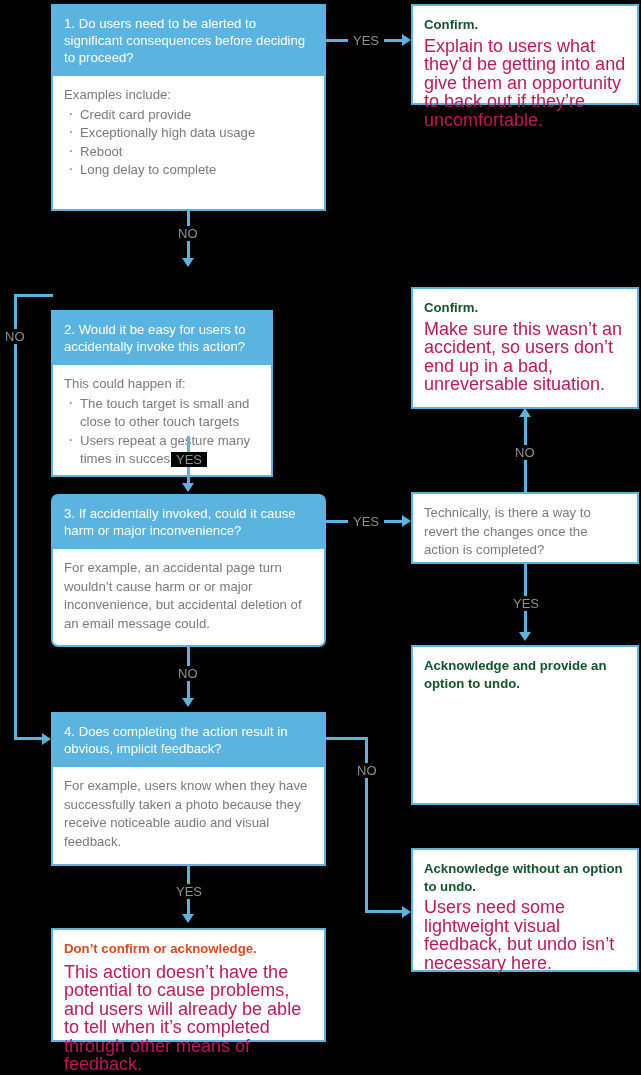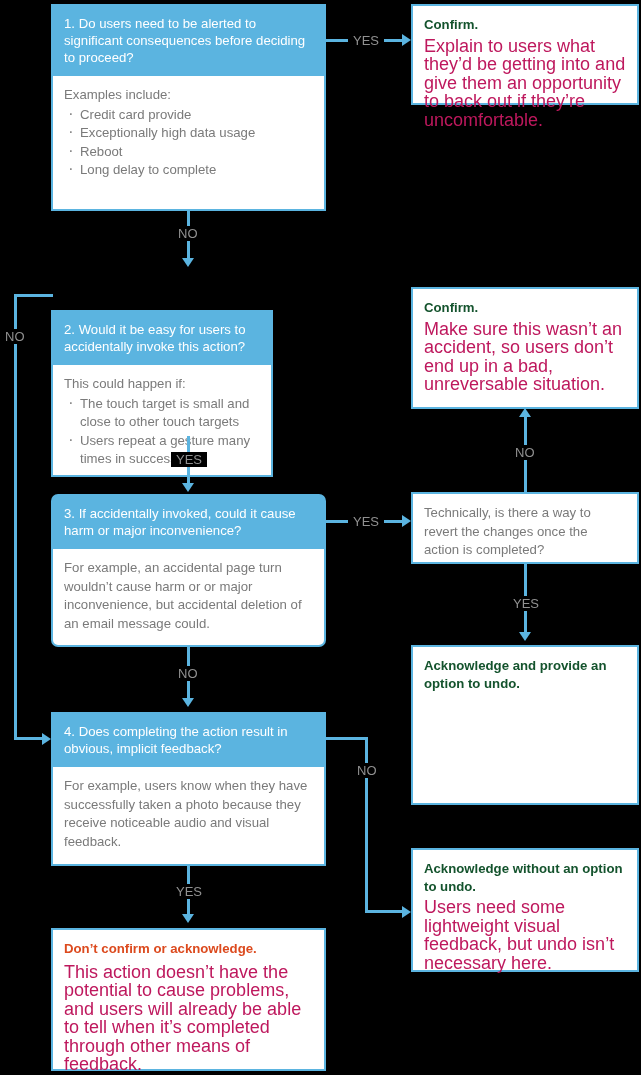--- a/index.html
+++ b/index.html
@@ -69,21 +69,21 @@
   <div class="card" style="left:51px;top:494px;width:275px;height:153px;border-radius:7px;">
     <div class="hdr">3. If accidentally invoked, could it cause harm or major inconvenience?</div>
     <div class="body">For example, an accidental page turn wouldn’t cause harm or or major inconvenience, but accidental deletion of an email message could.</div>
   </div>
 
   <div class="card" style="left:51px;top:712px;width:275px;height:154px;">
     <div class="hdr">4. Does completing the action result in obvious, implicit feedback?</div>
     <div class="body">For example, users know when they have successfully taken a photo because they receive noticeable audio and visual feedback.</div>
   </div>
 
-  <div class="card" style="left:51px;top:928px;width:275px;height:143px;">
+  <div class="card" style="left:51px;top:928px;width:275px;height:114px;">
     <div class="body">
       <p class="title-red">Don’t confirm or acknowledge.</p>
       <p class="plain" style="margin:0;">This action doesn’t have the potential to cause problems, and users will already be able to tell when it’s completed through other means of feedback.</p>
     </div>
   </div>
 
   <div class="card" style="left:411px;top:4px;width:228px;height:101px;">
     <div class="body">
       <p class="title-green">Confirm.</p>
       <p class="plain" style="margin:0;">Explain to users what they’d be getting into and give them an opportunity to back out if they’re uncomfortable.</p>

